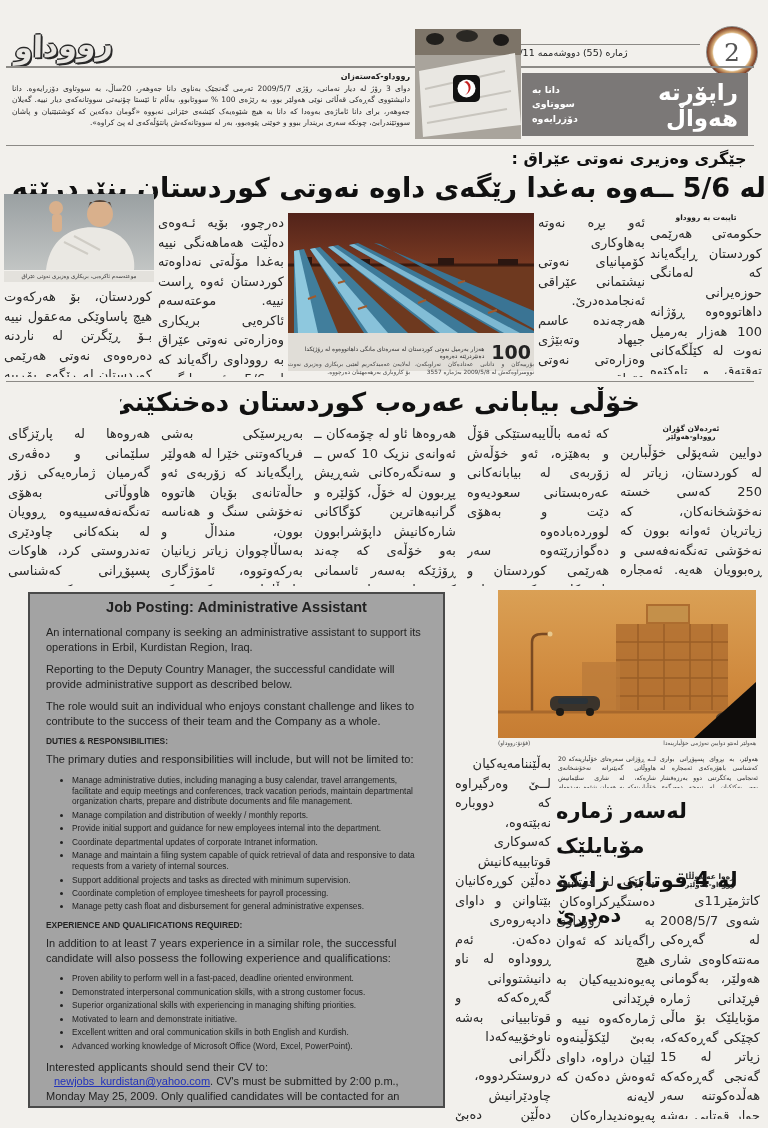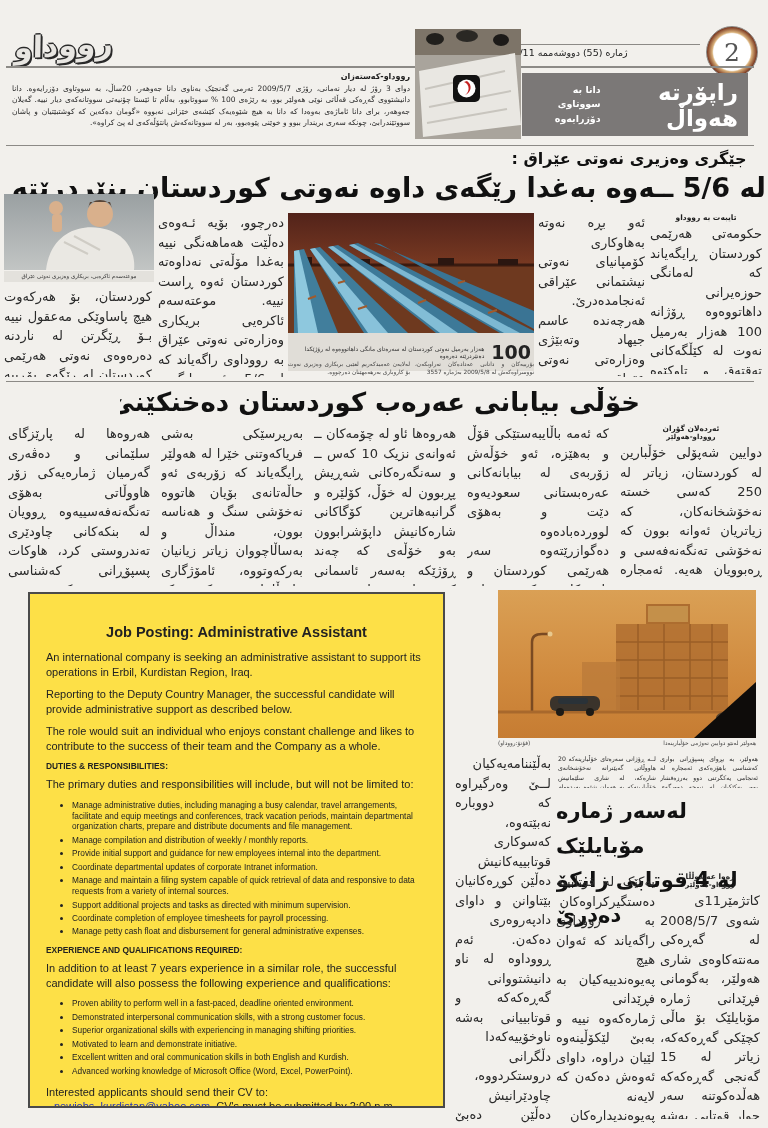--- a/index.html
+++ b/index.html
@@ -18,37 +18,37 @@
   .rule{background:#8c8a86;}
   .headline{font-weight:800;direction:rtl;color:#111;white-space:nowrap;overflow:hidden;}
   .capbar{background:#e0ddd7;display:flex;align-items:center;direction:rtl;gap:4px;overflow:hidden;}
   .capnum{font-size:19px;font-weight:800;color:#222;padding:0 3px;}
   .captxt{font-size:6px;line-height:1.25;color:#333;text-align:right;}
   .notecol{font-size:5.8px;line-height:1.4;color:#444;direction:rtl;text-align:justify;overflow:hidden;}
   .photo{display:block;}
   
   .mhbox{background:#7b7877;color:#fff;display:flex;flex-direction:row-reverse;align-items:center;justify-content:space-between;padding:4px 10px;box-sizing:border-box;}
   .mhtitle{font-size:23px;font-weight:800;direction:rtl;}
-  .mhsub{font-size:9.5px;font-weight:bold;direction:rtl;text-align:right;line-height:1.5;width:80px;}
+  .mhsub{font-size:9.5px;font-weight:bold;direction:rtl;text-align:left;line-height:1.5;width:80px;}
   
   .pnum{
     border-radius:50%;border:1px solid #8c8a86;
     background:radial-gradient(circle,#ffffff 0 52%,#d8b07a 56%,#7c3a22 70%,#a8603c 78%,#f2f0ec 82%);
     display:flex;align-items:center;justify-content:center;
   }
   .pnum span{font-size:25px;color:#555;font-family:"DejaVu Serif",serif;}
   .logo{
     font-size:30px;font-weight:800;color:#e8e6e2;direction:rtl;
     text-shadow:-1.5px 0 #2a2a2a,1.5px 0 #2a2a2a,0 -1.5px #2a2a2a,0 1.5px #2a2a2a,2px 2px 0 #2a2a2a;
     transform:rotate(-3deg) skewX(-4deg);
   }
   
   .jobbox{
-    border:2px solid #4a4a4a;background:#fde047;box-sizing:border-box;
-    padding:26px 16px;font-family:"Liberation Sans",sans-serif;color:#222;
+    border:2px solid #4a4a4a;background:#a3a3a3;box-sizing:border-box;
+    padding:1px 16px;font-family:"Liberation Sans",sans-serif;color:#222;
     direction:ltr;text-align:left;overflow:hidden;
   }
   .jobbox .adlabel{
     position:absolute;top:-11px;right:4px;background:#181818;color:#fff;
     font-size:7px;padding:1px 14px 2px;direction:rtl;
   }
   .jobtitle{font-size:14.5px;font-weight:bold;text-align:center;margin:4px 0 10px;}
   .jobbox p{font-size:11px;line-height:1.32;margin:0 0 8px;}
   .jobhead{font-size:8.4px;font-weight:bold;margin:2px 0 6px;}
   .jobbox ul{margin:0 0 8px;padding-left:26px;}

